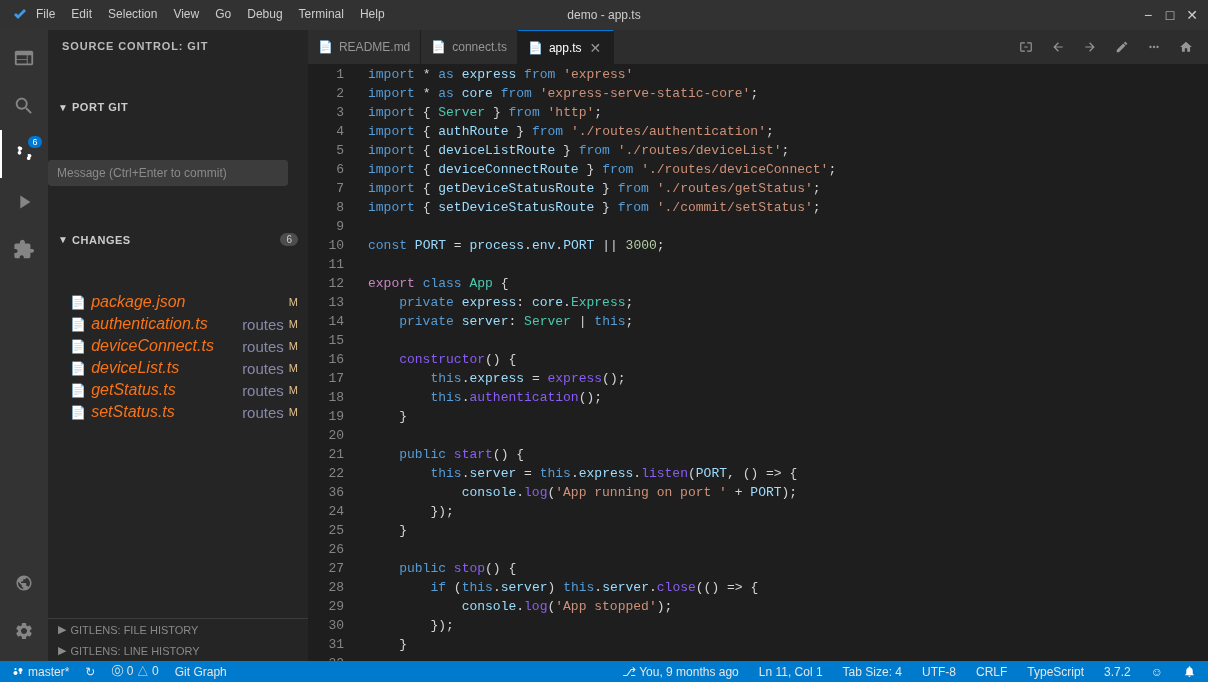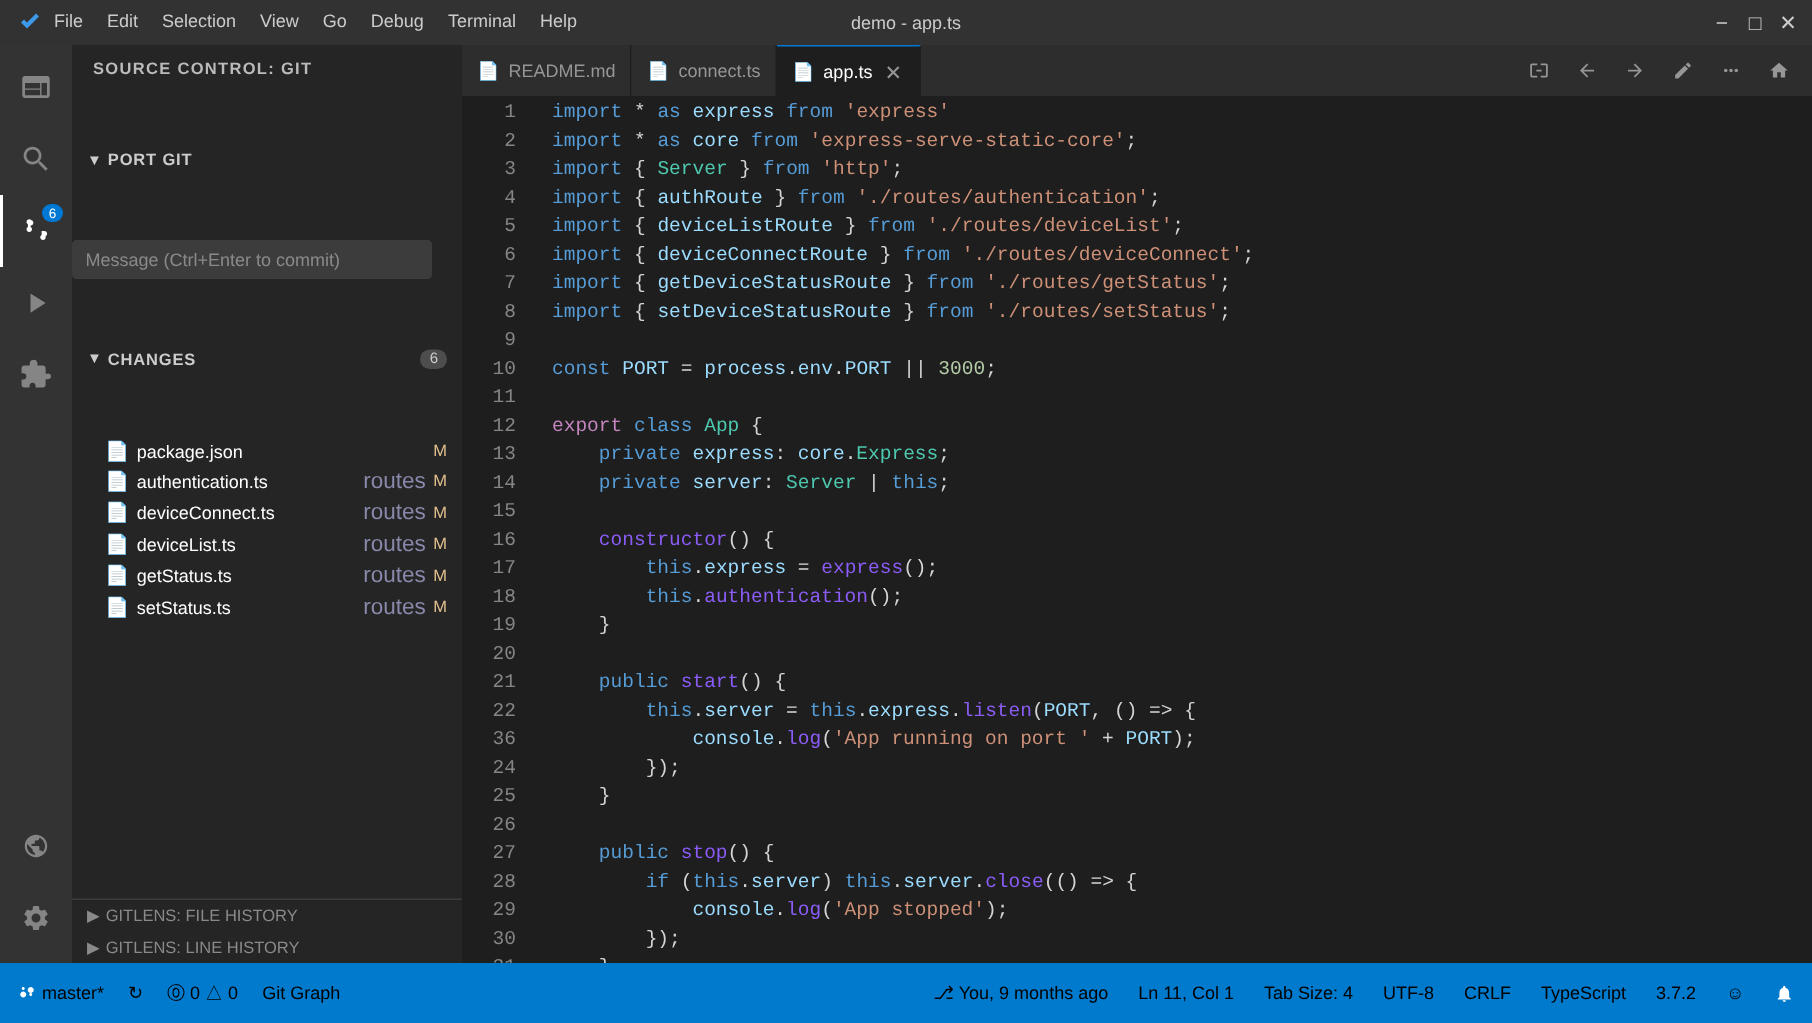--- a/index.html
+++ b/index.html
@@ -169,21 +169,21 @@
 
     .file-list { padding: 2px 0; }
     .file-item {
       display: flex;
       align-items: center;
       padding: 2px 10px 2px 22px;
       cursor: pointer;
       gap: 5px;
     }
     .file-icon { font-size: 13px; color: #7f8c8d; flex-shrink: 0; }
-    .file-name { font-size: 12px; color: #ffffff; flex: 1; overflow: hidden; text-overflow: ellipsis; white-space: nowrap; }
+    .file-name { font-size: 16px; color: #f97316; flex: 1; overflow: hidden; text-overflow: ellipsis; white-space: nowrap; font-style: italic; }
     .file-detail { font-size: 15px; color: #8888aa; }
     .file-modified { font-size: 11px; color: #e2c08d; flex-shrink: 0; }
 
     .sidebar-footer {
       margin-top: auto;
       border-top: 1px solid #3c3c3c;
     }
     .gitlens-section {
       padding: 4px 10px;
       font-size: 11px;
@@ -291,29 +291,29 @@
     .str { color: #ce9178; }       
     .fn { color: #8b5cf6; }        
     .type { color: #4ec9b0; }      
     .num { color: #b5cea8; }       
     .punct { color: #d4d4d4; }      
     .var { color: #9cdcfe; }       
     .op { color: #d4d4d4; }
 
     
     .status-bar {
-      height: 40px;
+      height: 21px;
       background: #007acc;
       display: flex;
       align-items: center;
       padding: 0 8px;
       gap: 12px;
       flex-shrink: 0;
       font-size: 12px;
-      color: #000000;
+      color: #e5e5e5;
     }
     .status-left {
       display: flex;
       align-items: center;
       gap: 8px;
     }
     .status-right {
       margin-left: auto;
       display: flex;
       align-items: center;
@@ -558,21 +558,21 @@
         <div>31</div>
           <div>32</div>
       </div>
       <div class="code-content"><span class="kw">import</span> <span class="op">*</span> <span class="kw">as</span> <span class="var">express</span> <span class="kw">from</span> <span class="str">'express'</span>
 <span class="kw">import</span> <span class="op">*</span> <span class="kw">as</span> <span class="var">core</span> <span class="kw">from</span> <span class="str">'express-serve-static-core'</span><span class="punct">;</span>
 <span class="kw">import</span> <span class="punct">{</span> <span class="type">Server</span> <span class="punct">}</span> <span class="kw">from</span> <span class="str">'http'</span><span class="punct">;</span>
 <span class="kw">import</span> <span class="punct">{</span> <span class="var">authRoute</span> <span class="punct">}</span> <span class="kw">from</span> <span class="str">'./routes/authentication'</span><span class="punct">;</span>
 <span class="kw">import</span> <span class="punct">{</span> <span class="var">deviceListRoute</span> <span class="punct">}</span> <span class="kw">from</span> <span class="str">'./routes/deviceList'</span><span class="punct">;</span>
 <span class="kw">import</span> <span class="punct">{</span> <span class="var">deviceConnectRoute</span> <span class="punct">}</span> <span class="kw">from</span> <span class="str">'./routes/deviceConnect'</span><span class="punct">;</span>
 <span class="kw">import</span> <span class="punct">{</span> <span class="var">getDeviceStatusRoute</span> <span class="punct">}</span> <span class="kw">from</span> <span class="str">'./routes/getStatus'</span><span class="punct">;</span>
-<span class="kw">import</span> <span class="punct">{</span> <span class="var">setDeviceStatusRoute</span> <span class="punct">}</span> <span class="kw">from</span> <span class="str">'./routes/setStatus'</span><span class="punct">;</span>
+<span class="kw">import</span> <span class="punct">{</span> <span class="var">setDeviceStatusRoute</span> <span class="punct">}</span> <span class="kw">from</span> <span class="str">'./commit/setStatus'</span><span class="punct">;</span>
 
 <span class="kw">const</span> <span class="var">PORT</span> <span class="op">=</span> <span class="var">process</span><span class="punct">.</span><span class="var">env</span><span class="punct">.</span><span class="var">PORT</span> <span class="op">||</span> <span class="num">3000</span><span class="punct">;</span>
 
 <span class="kw2">export</span> <span class="kw">class</span> <span class="type">App</span> <span class="punct">{</span>
     <span class="kw">private</span> <span class="var">express</span><span class="punct">:</span> <span class="var">core</span><span class="punct">.</span><span class="type">Express</span><span class="punct">;</span>
     <span class="kw">private</span> <span class="var">server</span><span class="punct">:</span> <span class="type">Server</span> <span class="op">|</span> <span class="kw">this</span><span class="punct">;</span>
 
     <span class="fn">constructor</span><span class="punct">() {</span>
         <span class="kw">this</span><span class="punct">.</span><span class="var">express</span> <span class="op">=</span> <span class="fn">express</span><span class="punct">();</span>
         <span class="kw">this</span><span class="punct">.</span><span class="fn">authentication</span><span class="punct">();</span>

